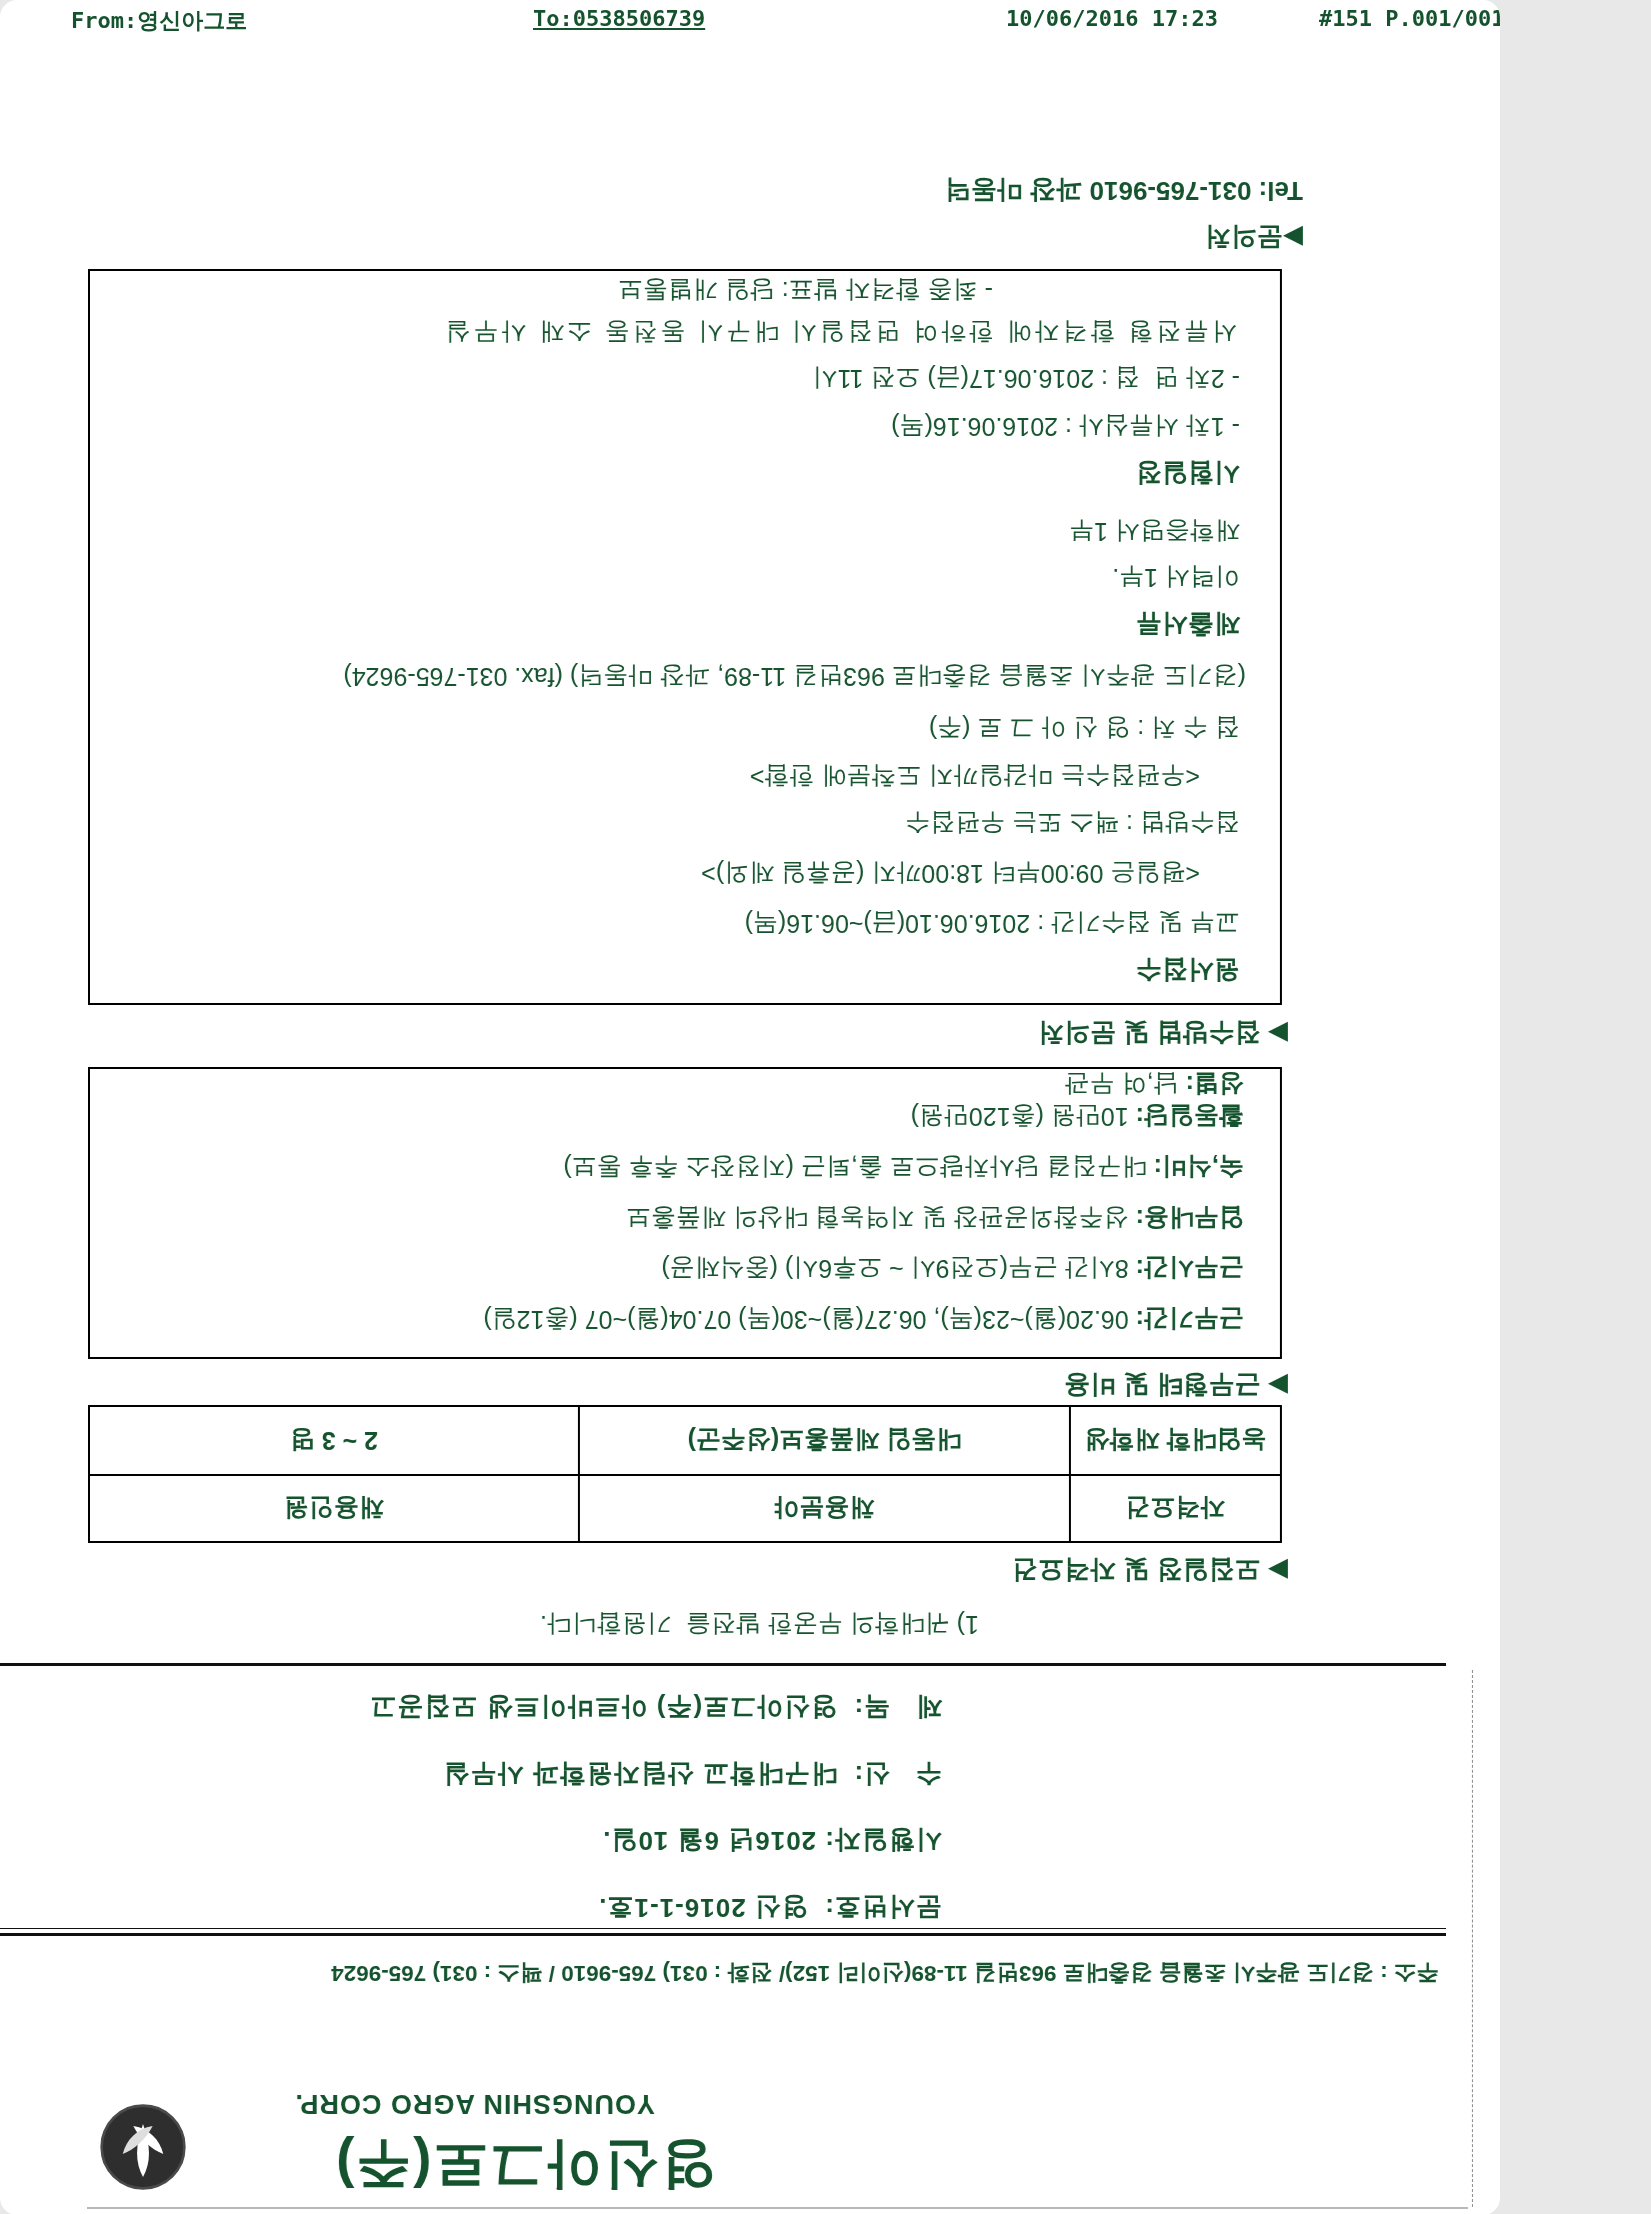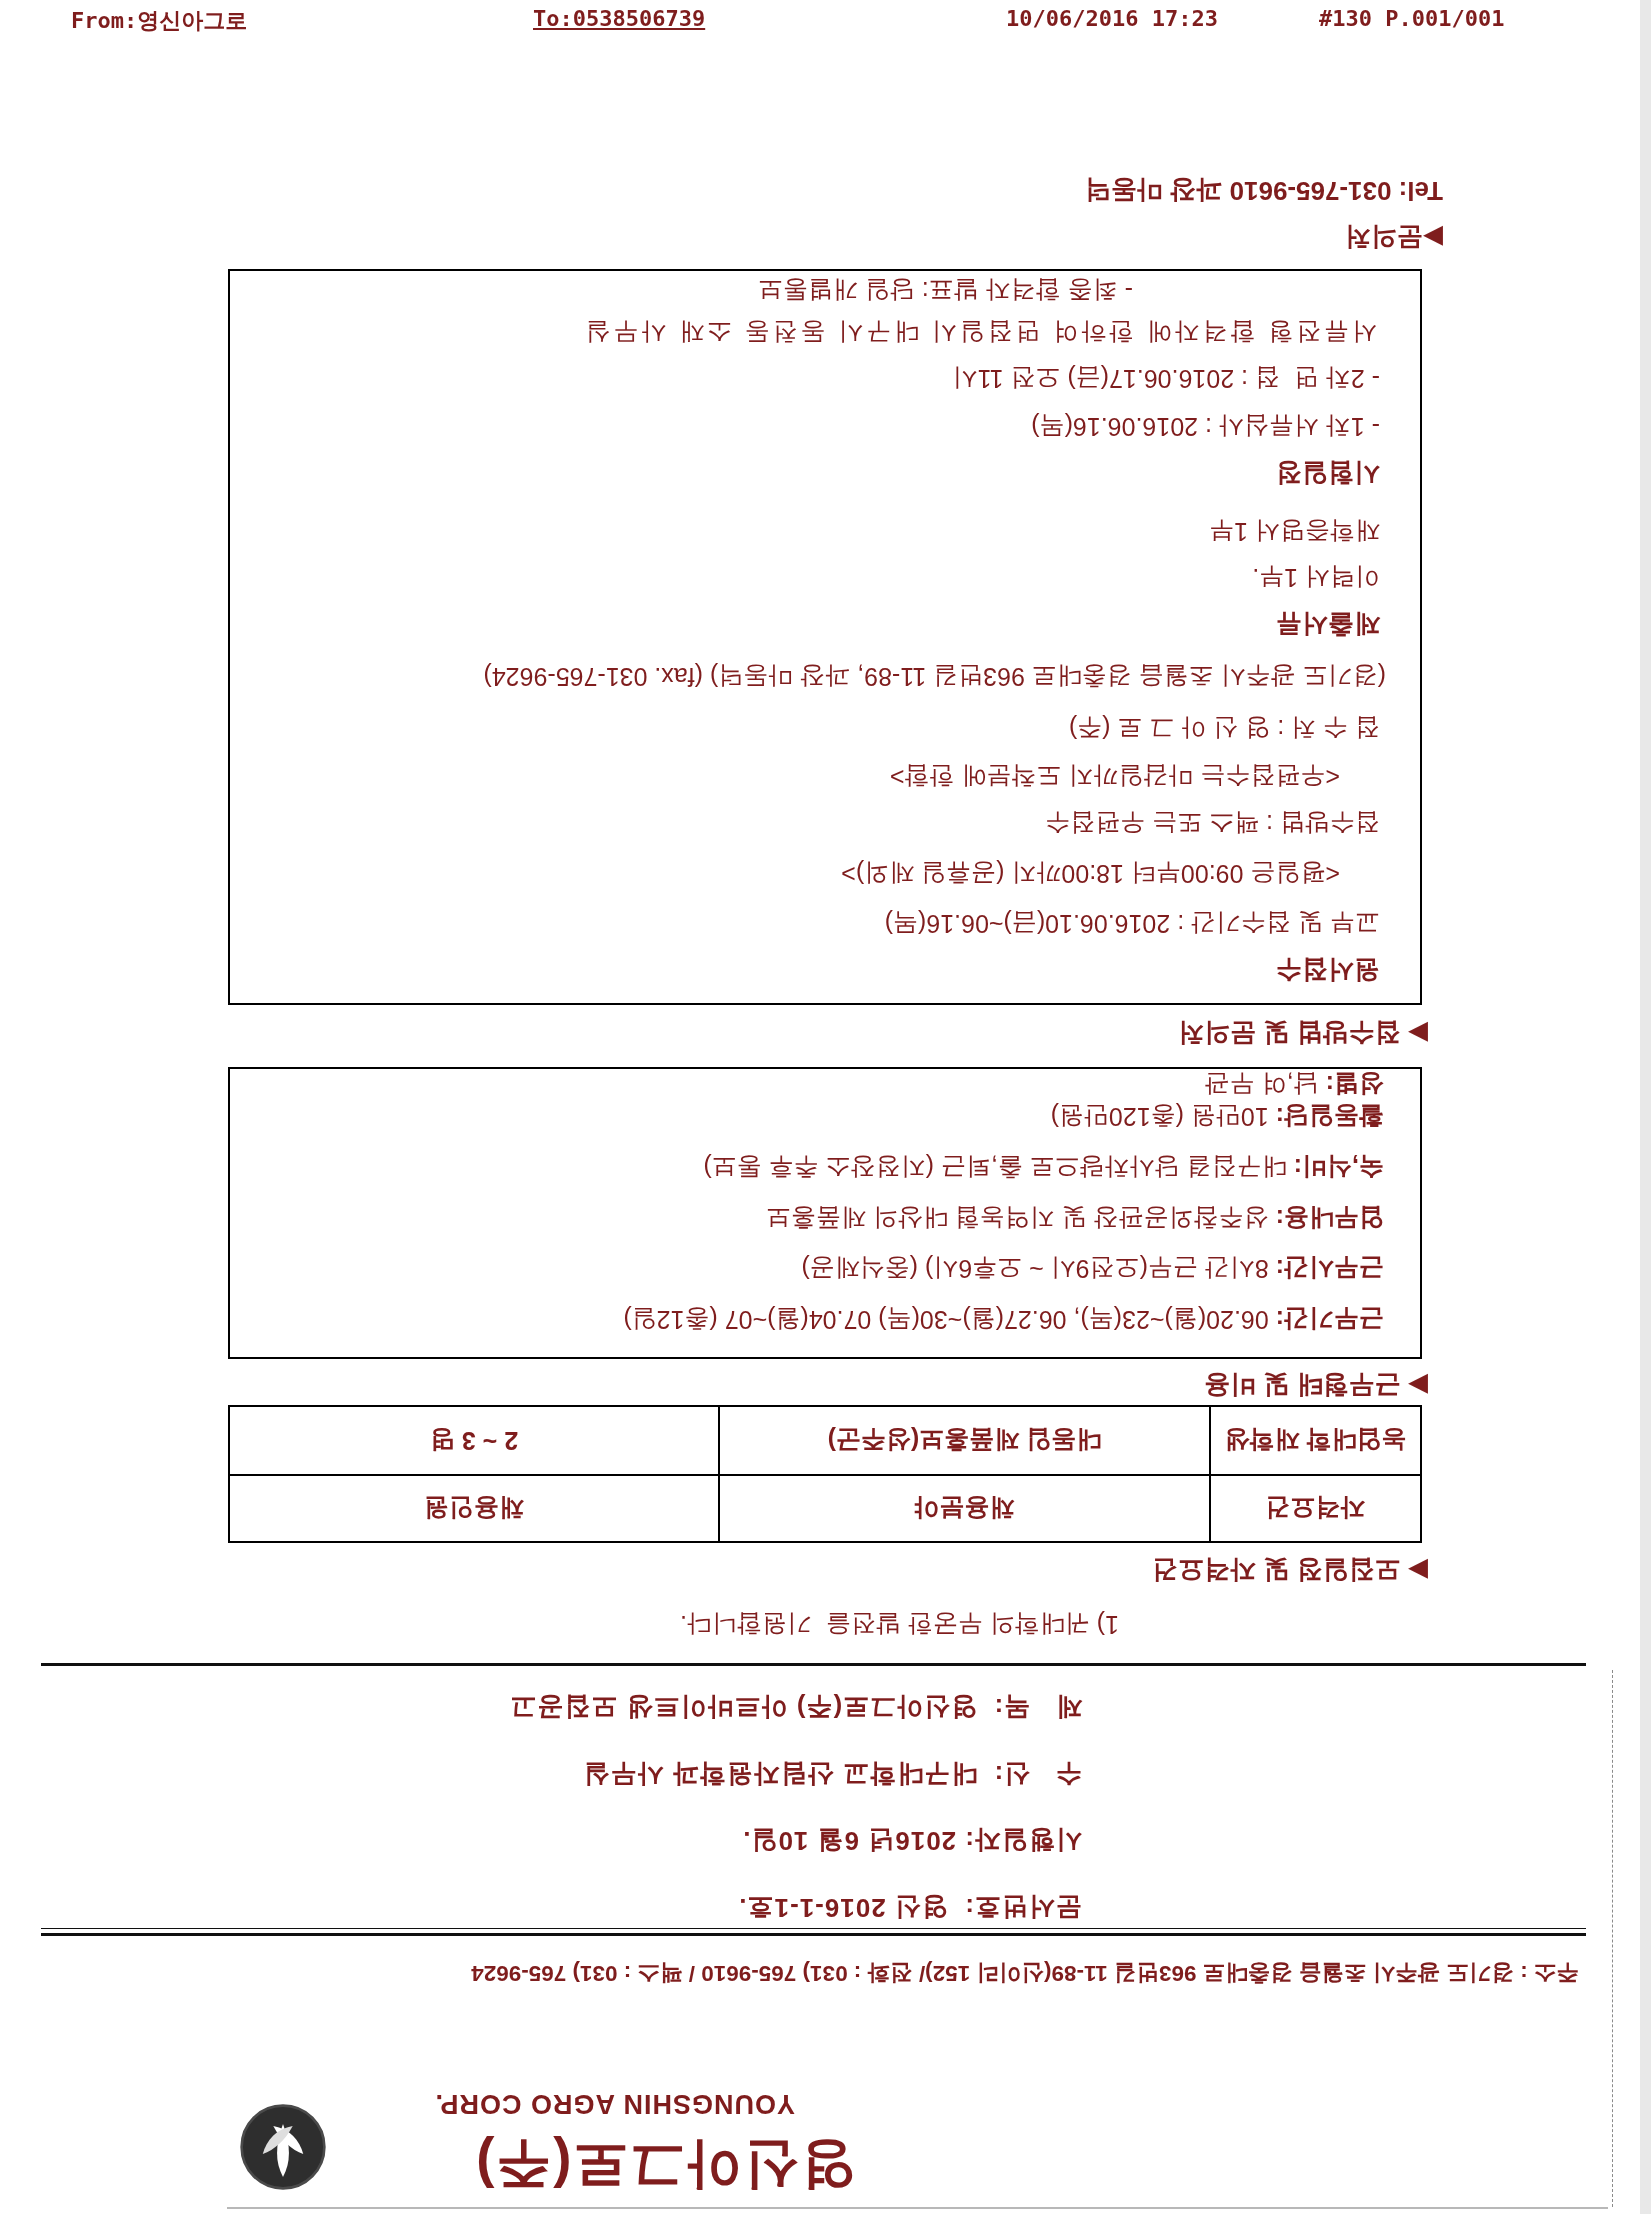--- a/index.html
+++ b/index.html
@@ -1,17 +1,17 @@
 <!DOCTYPE html>
 <html><head>
 <meta charset="utf-8">
 <style>
   html,body{margin:0;padding:0;background:#e8e8e8;}
-  .page{position:relative;width:1640px;height:2215px;background:#ffffff;overflow:hidden;
-        font-family:"Liberation Sans","DejaVu Sans",sans-serif;color:#7f1d1d;}
+  .page{position:relative;width:1500px;height:2215px;background:#ffffff;overflow:hidden;
+        font-family:"Liberation Sans","DejaVu Sans",sans-serif;color:#14532d;border-radius:17px;}
   
   .faxbar{position:absolute;top:5.7px;left:0;width:100%;height:38px;z-index:5;
           font-family:"DejaVu Sans Mono","Liberation Mono",monospace;font-weight:700;font-size:22px;}
   .faxbar span{position:absolute;white-space:pre;}
   .fx-from{left:71px;}
   .fx-to{left:533px;text-decoration:underline;}
   .fx-dt{left:1006px;}
   .fx-pg{left:1319px;}
   
   .doc180{position:absolute;inset:0;transform:rotate(180deg);}
@@ -64,21 +64,21 @@
 </style>
 </head>
 <body>
 
 <div class="page">
 
   <div class="faxbar">
     <span class="fx-from">From:영신아그로</span>
     <span class="fx-to">To:0538506739</span>
     <span class="fx-dt">10/06/2016 17:23</span>
-    <span class="fx-pg">#130 P.001/001</span>
+    <span class="fx-pg">#151 P.001/001</span>
   </div>
 
   <div class="doc180">
 
     <div class="abs dotline"></div>
     <div class="abs edgeline"></div>
 
     <div class="abs lh-kr">영신아그로(주)</div>
     <div class="abs lh-en">YOUNGSHIN AGRO CORP.</div>
     <div class="abs logo">

